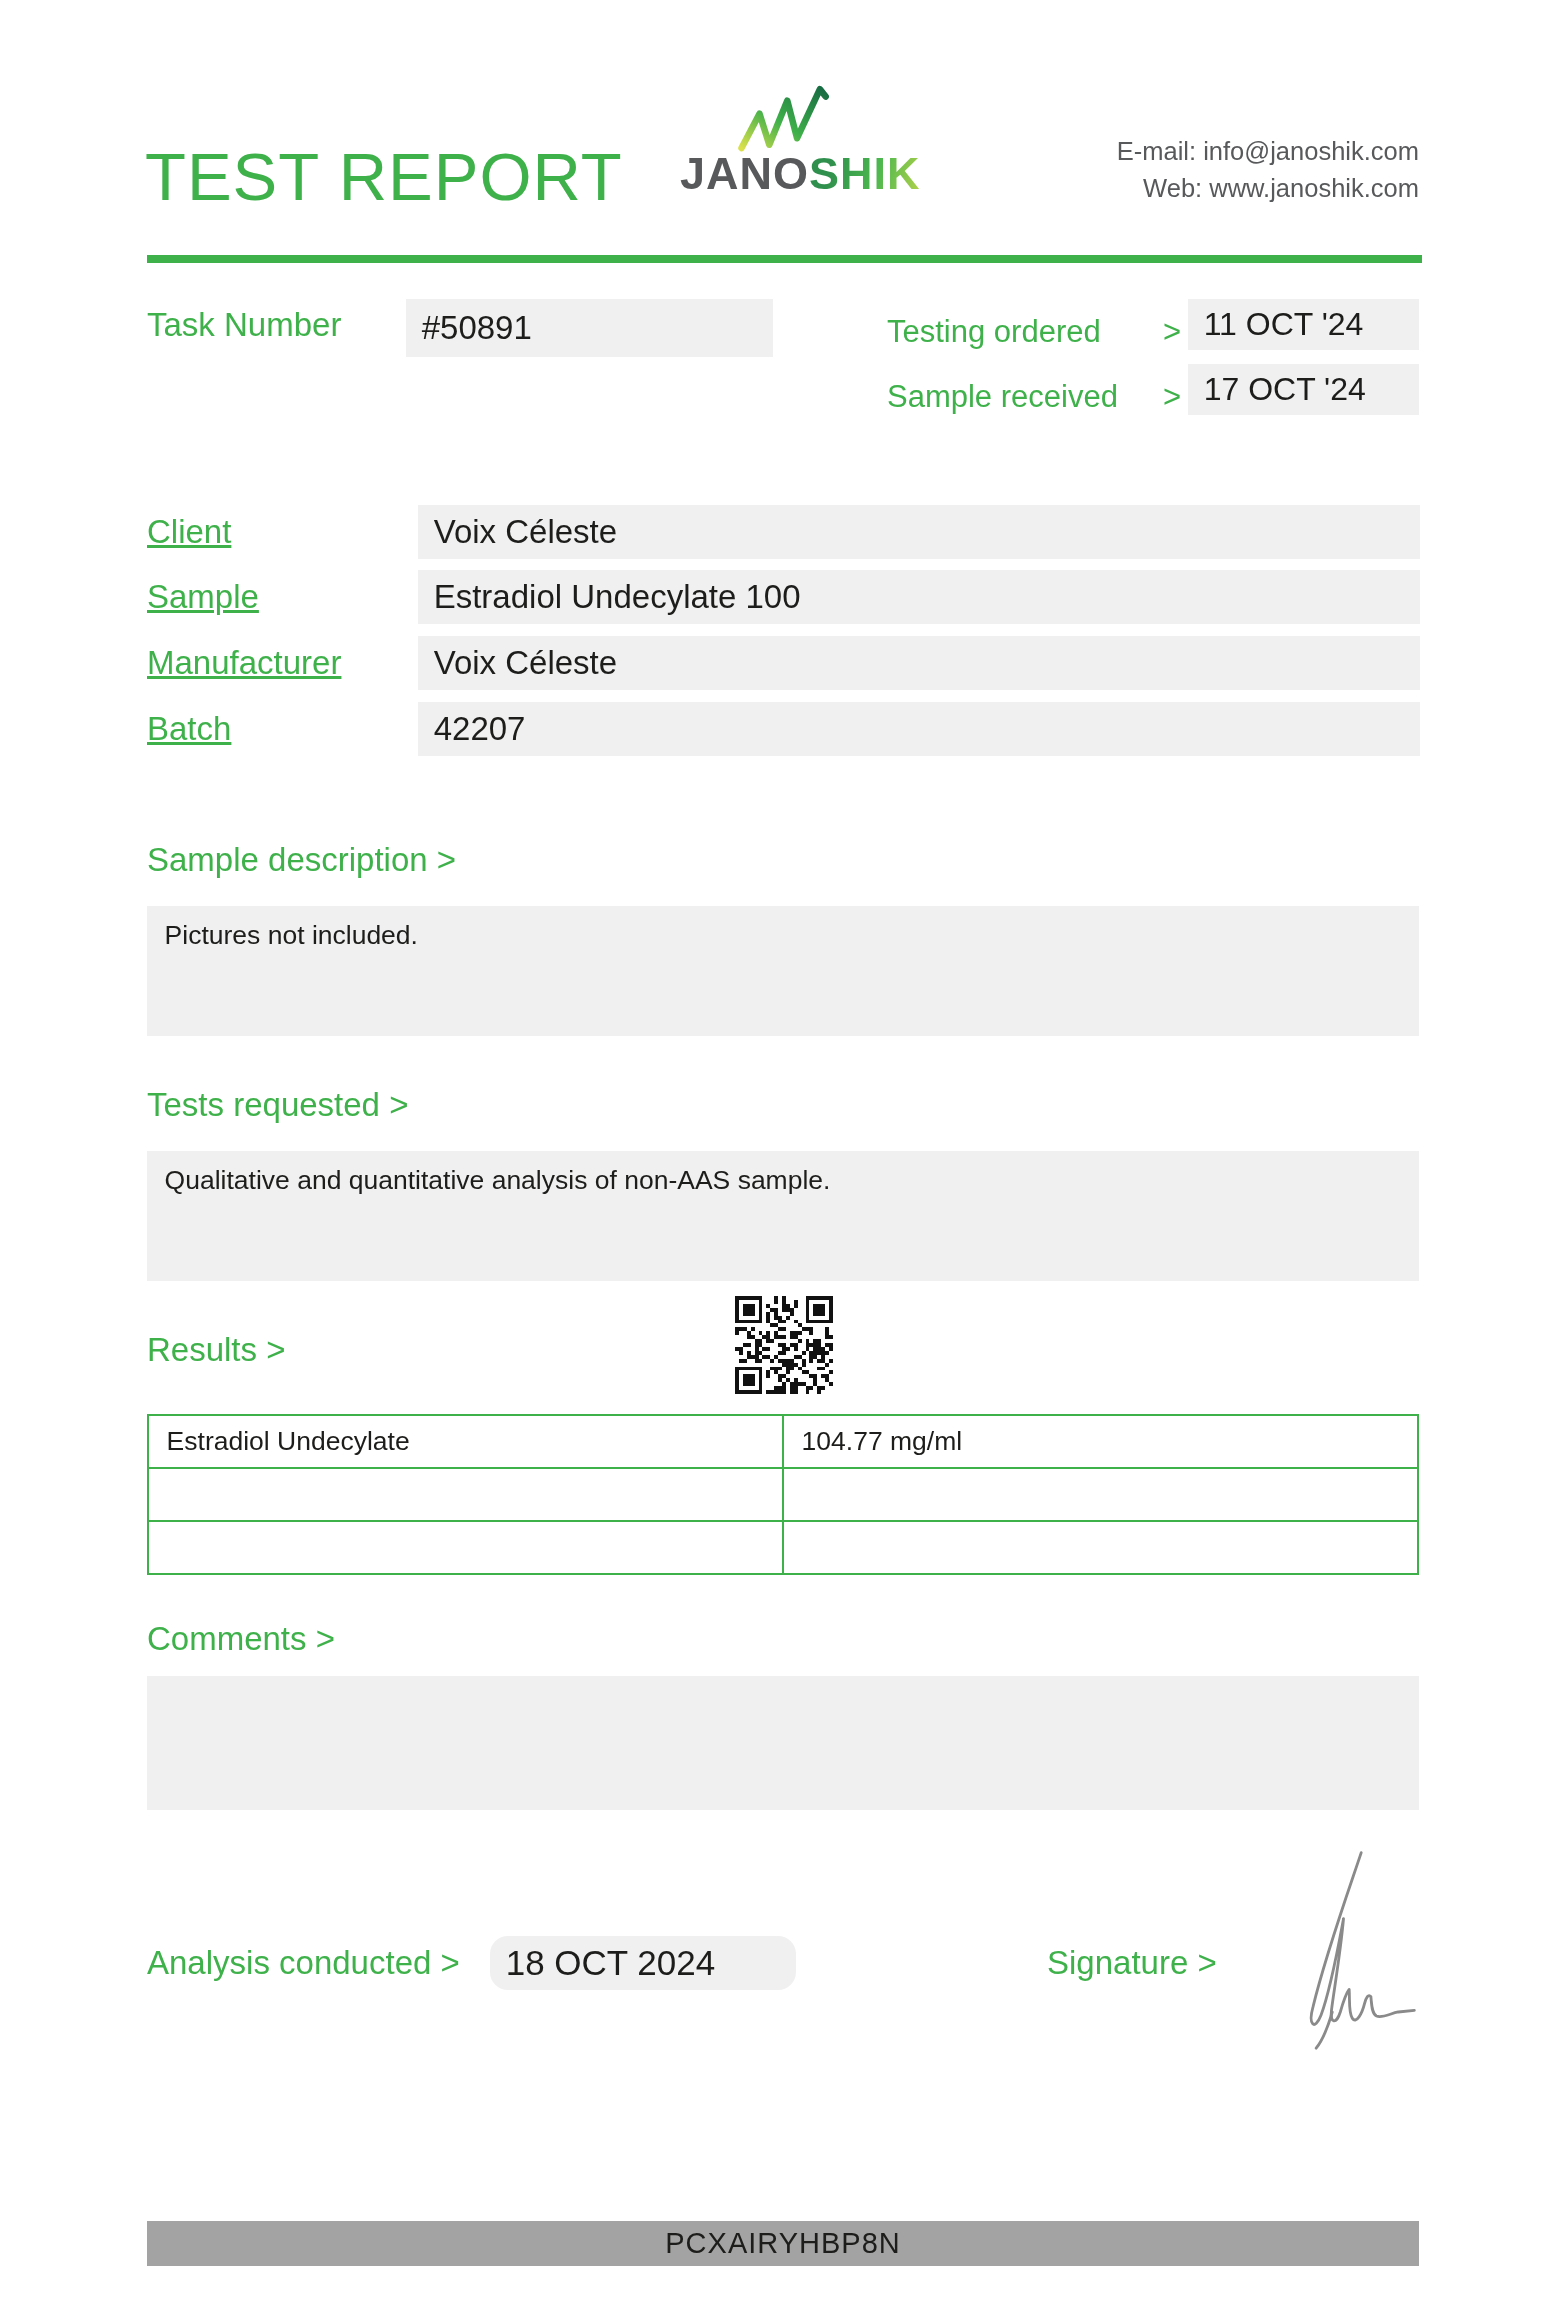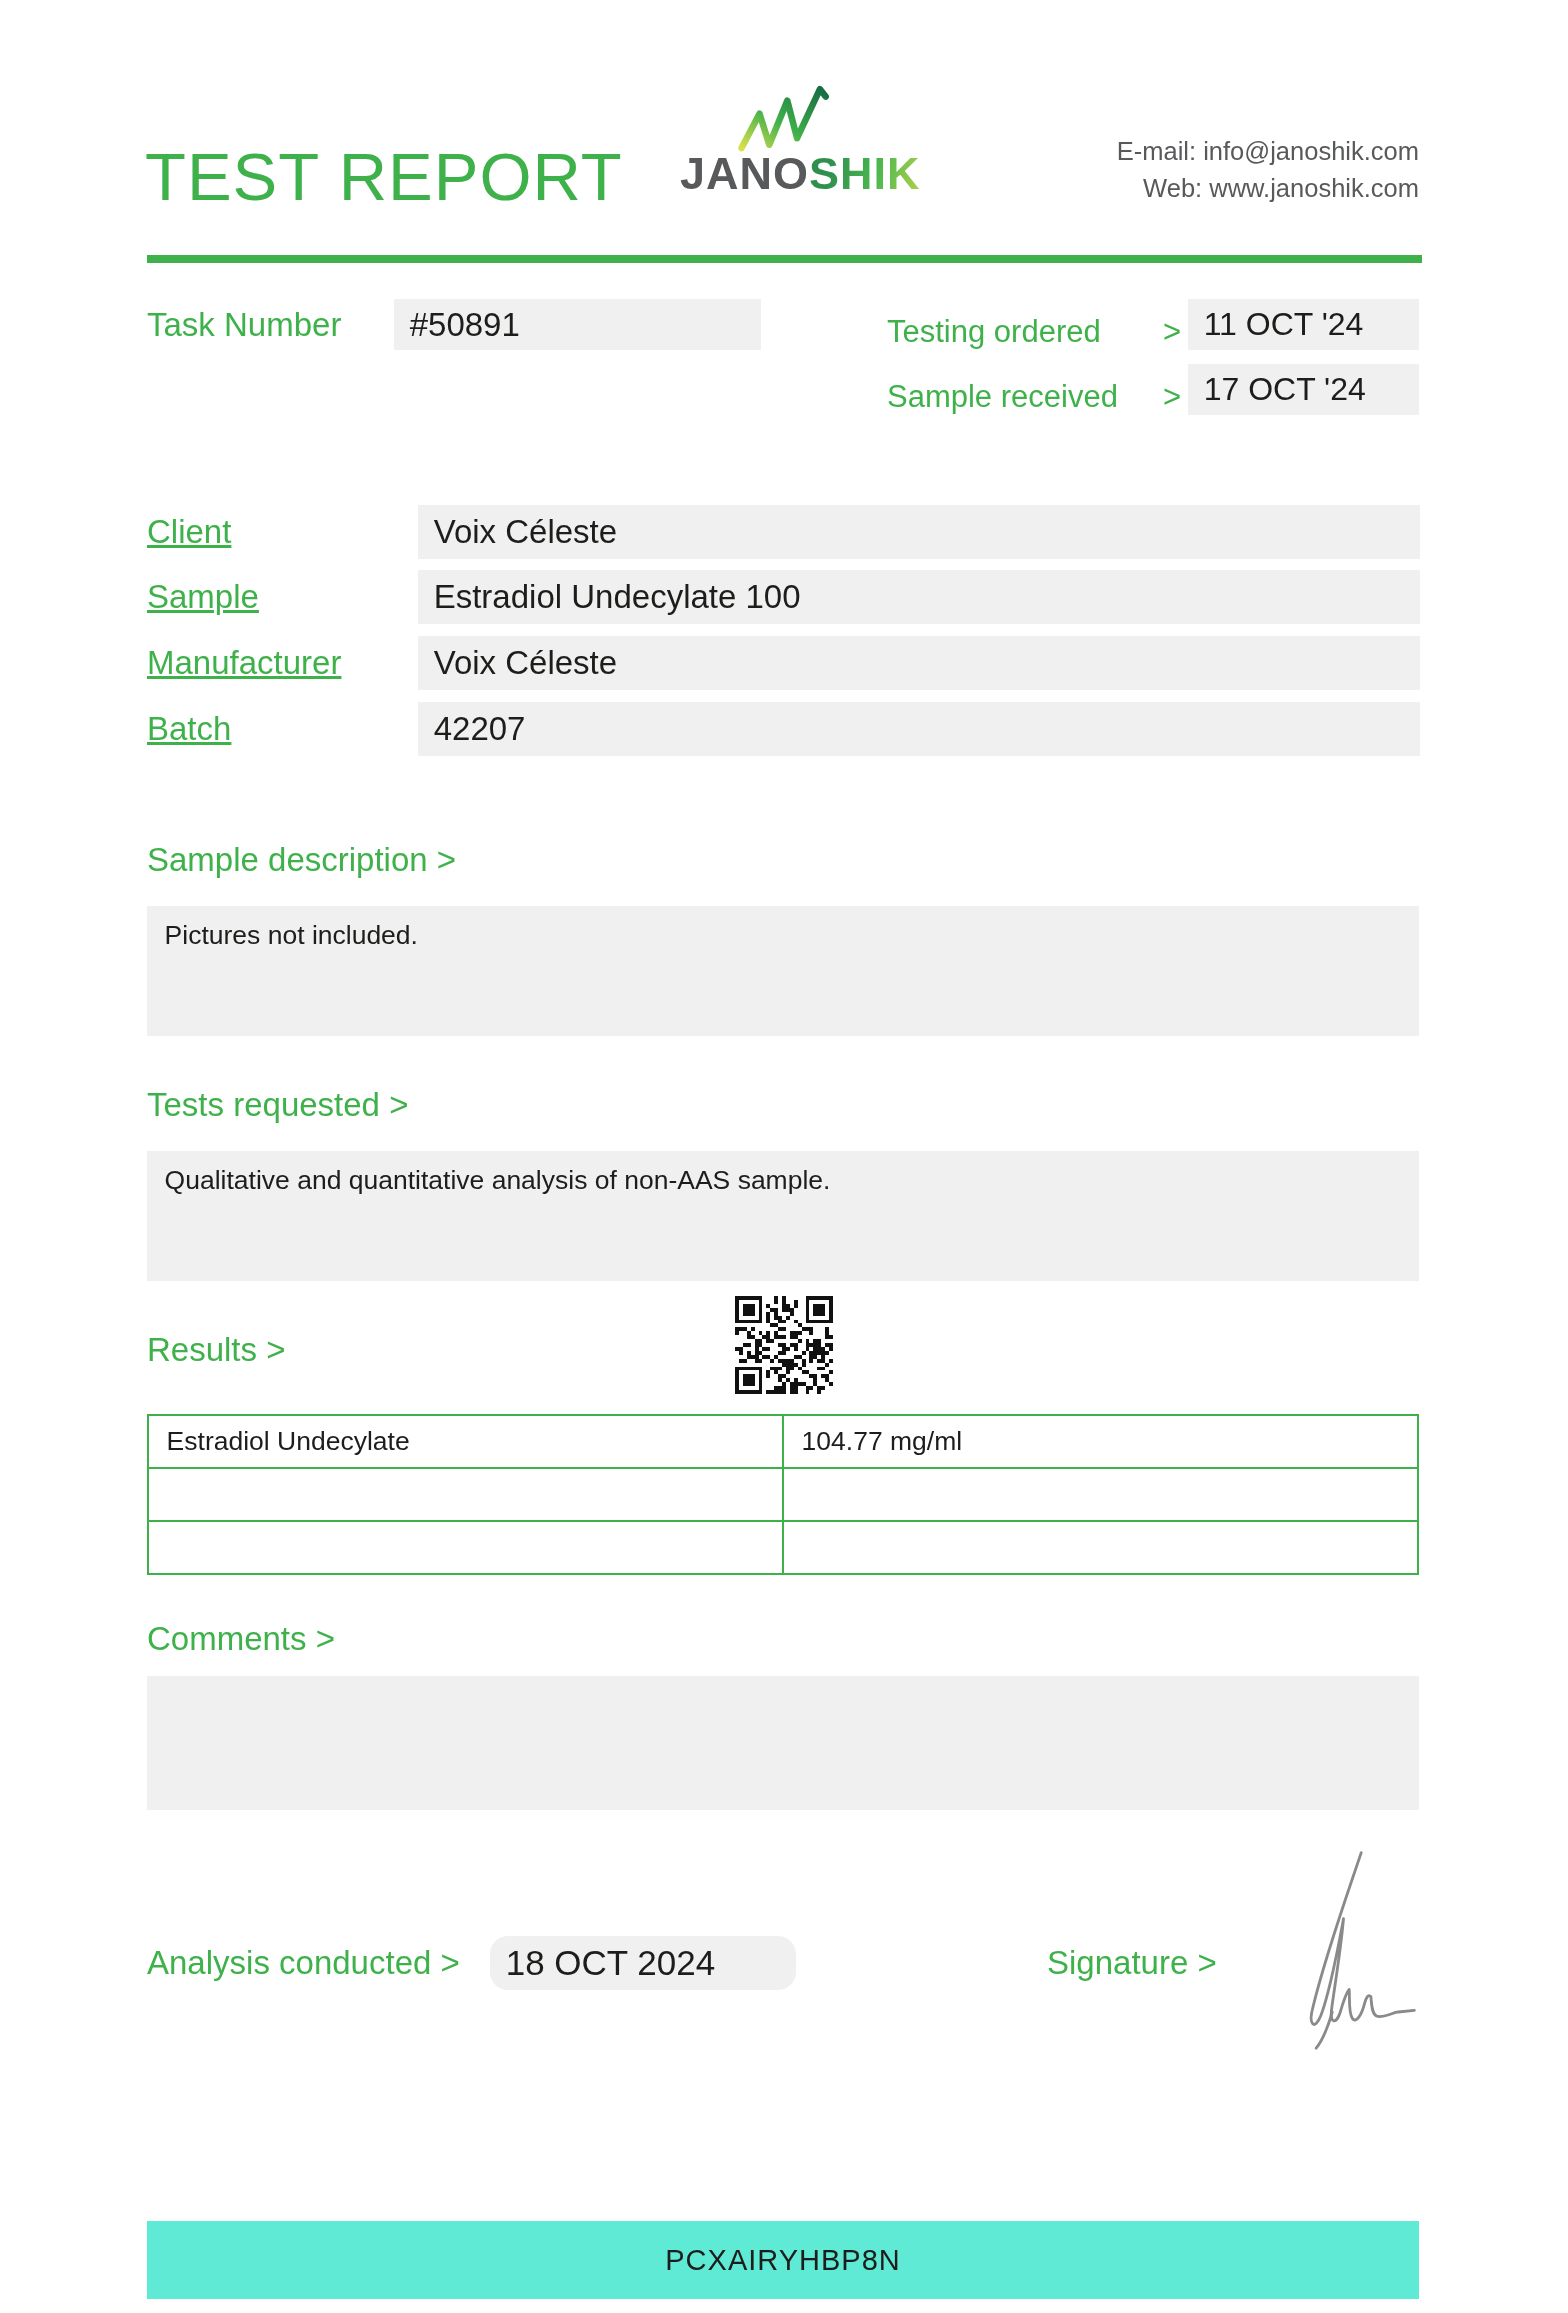--- a/index.html
+++ b/index.html
@@ -18,21 +18,21 @@
                -webkit-background-clip:text; background-clip:text; color:transparent; }
   .contact { position:absolute; right:149px; top:133px; text-align:right; color:#58595B;
              font-size:25.5px; line-height:37px;margin-left:19px; }
   .rule { position:absolute; left:147px; top:255px; width:1275px; height:7.8px; background:#3FB14B; }
 
   .glabel { color:#3FB14B; font-size:33px; }
   .gval   { background:#F0F0F0; color:#1d1d1b; font-size:33px; display:flex; align-items:center; padding:0 15.7px; }
 
   
   .task-label { position:absolute; left:147px; top:299px; height:51px; display:flex; align-items:center; }
-  .task-box   { position:absolute; left:394px; top:299px; width:367px; height:51px; }
+  .task-box   { position:absolute; left:406px; top:299px; width:367px; height:58px; }
   .date-row-label { position:absolute; left:887px; width:294px; height:51px; display:flex;
                     align-items:flex-end; justify-content:space-between; color:#3FB14B; font-size:31px; }
   .date-box { position:absolute; left:1188px; width:231px; height:51px; font-size:32px; }
 
   
   .info-label { position:absolute; left:147px; height:54px; display:flex; align-items:center;text-decoration:underline; }
   .info-box   { position:absolute; left:418px; width:1002px; height:54px; }
 
   
   .sec-head { position:absolute; left:147px; font-size:33px; color:#3FB14B; }
@@ -49,22 +49,22 @@
 
   
   .analysis-label { position:absolute; left:147px; top:1936px; height:54px; display:flex; align-items:center; }
   .analysis-box   { position:absolute; left:490px; top:1936px; width:306px; height:54px; font-size:35px;border-radius:18px; }
   .sig-label      { position:absolute; left:1047px; top:1936px; height:54px; display:flex; align-items:center; }
   .sig-svg        { position:absolute; left:1255px; top:1841px; width:169px; height:210px; }
 
   
   .verify-text { position:absolute; left:147px; top:2152px; width:1275px; font-size:36px;
                  color:#3FB14B; white-space:nowrap; }
-  .verify-key  { position:absolute; left:147px; top:2221px; width:1272px; height:78px;
-                 background:#5eead4; display:flex; align-items:center; justify-content:center;
+  .verify-key  { position:absolute; left:147px; top:2221px; width:1272px; height:45px;
+                 background:#a3a3a3; display:flex; align-items:center; justify-content:center;
                  font-size:29px; color:#1d1d1b; letter-spacing:1px; }
 </style>
 </head>
 <body>
 
 <div class="page">
 
   <div class="title">TEST REPORT</div>
 
   <svg class="logo-icon" viewBox="0 0 120 92">

